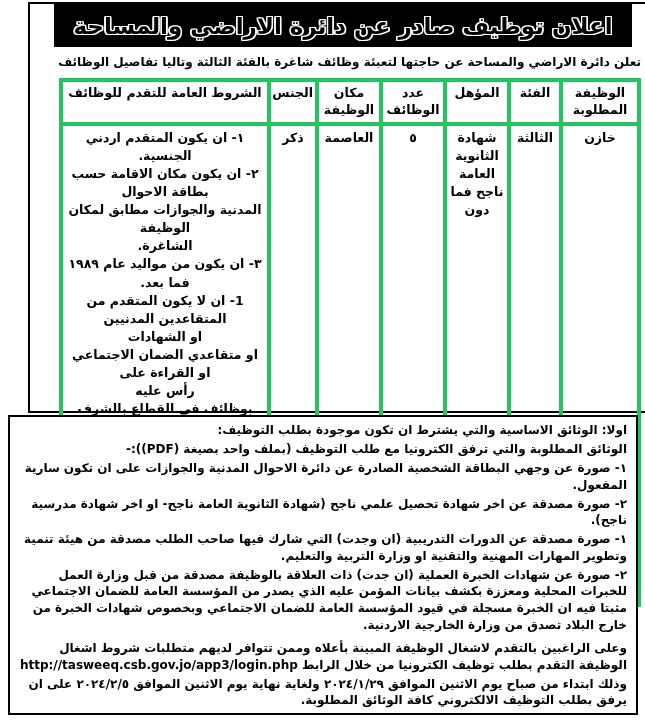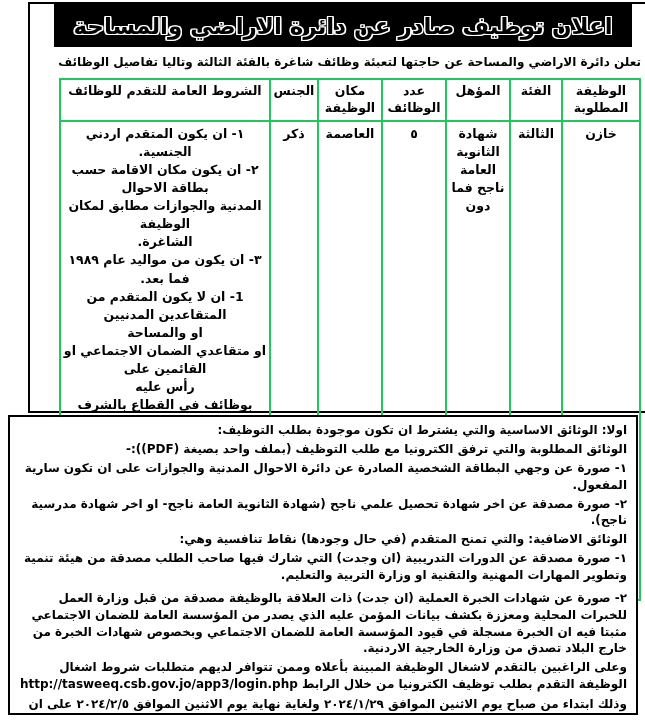--- a/index.html
+++ b/index.html
@@ -24,21 +24,21 @@
   }
   .intro{
     direction:rtl;text-align:right;font-size:12px;line-height:1.4;
     padding:7px 5px 0 5px;white-space:nowrap;overflow:hidden;
   }
   table.jobs{
     direction:rtl;border-collapse:collapse;table-layout:fixed;
     margin:7px 5px 0 5px;width:calc(100% - 10px);
   }
   table.jobs th,table.jobs td{
-    border:2px solid #22c55e;vertical-align:top;text-align:center;
+    border:4px solid #22c55e;vertical-align:top;text-align:center;
     padding:3px 2px;box-sizing:border-box;
   }
   table.jobs th{font-size:12.5px;line-height:1.35;height:38px;}
   table.jobs td{font-size:12.5px;line-height:1.45;height:272px;}
   td.conditions-cell{font-size:11.5px;line-height:1.5;padding:4px 3px;}
   .cond-line{text-align:center;}
   
   .doc-box{
     position:absolute;top:415px;left:8px;width:630px;height:300px;
     border:2px solid #000;box-sizing:border-box;background:#fff;
@@ -92,41 +92,40 @@
           <td>٥</td>
           <td>العاصمة</td>
           <td>ذكر</td>
           <td class="conditions-cell">
               <div class="cond-line">١- ان يكون المتقدم اردني الجنسية.</div>
               <div class="cond-line">٢- ان يكون مكان الاقامة حسب بطاقة الاحوال</div>
               <div class="cond-line">المدنية والجوازات مطابق لمكان الوظيفة</div>
               <div class="cond-line">الشاغرة.</div>
               <div class="cond-line">٣- ان يكون من مواليد عام ١٩٨٩ فما بعد.</div>
               <div class="cond-line">1- ان لا يكون المتقدم من المتقاعدين المدنيين</div>
-              <div class="cond-line">او والمساحة</div>
-              <div class="cond-line">او متقاعدي الضمان الاجتماعي او القائمين على</div>
+              <div class="cond-line">او الشهادات</div>
+              <div class="cond-line">او متقاعدي الضمان الاجتماعي او القراءة على</div>
               <div class="cond-line">رأس عليه</div>
               <div class="cond-line">بوظائف في القطاع بالشرف المدني والعسكري.</div>
               <div class="cond-line">٥- ان يكون لائق صحيا وغير محكوم بأي جناية</div>
               <div class="cond-line">او جنحة</div>
               <div class="cond-line">مخلة بالشرف والآداب العامة.</div>
               <div class="cond-line">٦- لا تعتمد الطلبات المقدمة من حملة الشهادات</div>
               <div class="cond-line">الجامعية وشهادات دبلوم كليات المجتمع الشامل.</div>
               <div class="cond-line">٧- ان يجيد القراءة والكتابة.</div>
             </td>
         </tr>
       </tbody>
     </table>
   </div>
 
   <div class="doc-box">
       <p>اولا: الوثائق الاساسية والتي يشترط ان تكون موجودة بطلب التوظيف:</p>
       <p>الوثائق المطلوبة والتي ترفق الكترونيا مع طلب التوظيف (بملف واحد بصيغة (PDF)):-</p>
       <p>١- صورة عن وجهي البطاقة الشخصية الصادرة عن دائرة الاحوال المدنية والجوازات على ان تكون سارية المفعول.</p>
       <p>٢- صورة مصدقة عن اخر شهادة تحصيل علمي ناجح (شهادة الثانوية العامة ناجح- او اخر شهادة مدرسية ناجح).</p>
-      <p>الوثائق الاضافية: والتي تمنح المتقدم (في حال وجودها) نقاط تنافسية وهي:</p>
       <p>١- صورة مصدقة عن الدورات التدريبية (ان وجدت) التي شارك فيها صاحب الطلب مصدقة من هيئة تنمية وتطوير المهارات المهنية والتقنية او وزارة التربية والتعليم.</p>
       <p>٢- صورة عن شهادات الخبرة العملية (ان جدت) ذات العلاقة بالوظيفة مصدقة من قبل وزارة العمل للخبرات المحلية ومعززة بكشف بيانات المؤمن عليه الذي يصدر من المؤسسة العامة للضمان الاجتماعي مثبتا فيه ان الخبرة مسجلة في قيود المؤسسة العامة للضمان الاجتماعي وبخصوص شهادات الخبرة من خارج البلاد تصدق من وزارة الخارجية الاردنية.</p>
       <p>وعلى الراغبين بالتقدم لاشغال الوظيفة المبينة بأعلاه وممن تتوافر لديهم متطلبات شروط اشغال الوظيفة التقدم بطلب توظيف الكترونيا من خلال الرابط http://tasweeq.csb.gov.jo/app3/login.php</p>
       <p>وذلك ابتداء من صباح يوم الاثنين الموافق ٢٠٢٤/١/٢٩ ولغاية نهاية يوم الاثنين الموافق ٢٠٢٤/٢/٥ على ان يرفق بطلب التوظيف الالكتروني كافة الوثائق المطلوبة.</p>
     </div>
 
 </div>
 
 </body></html>

